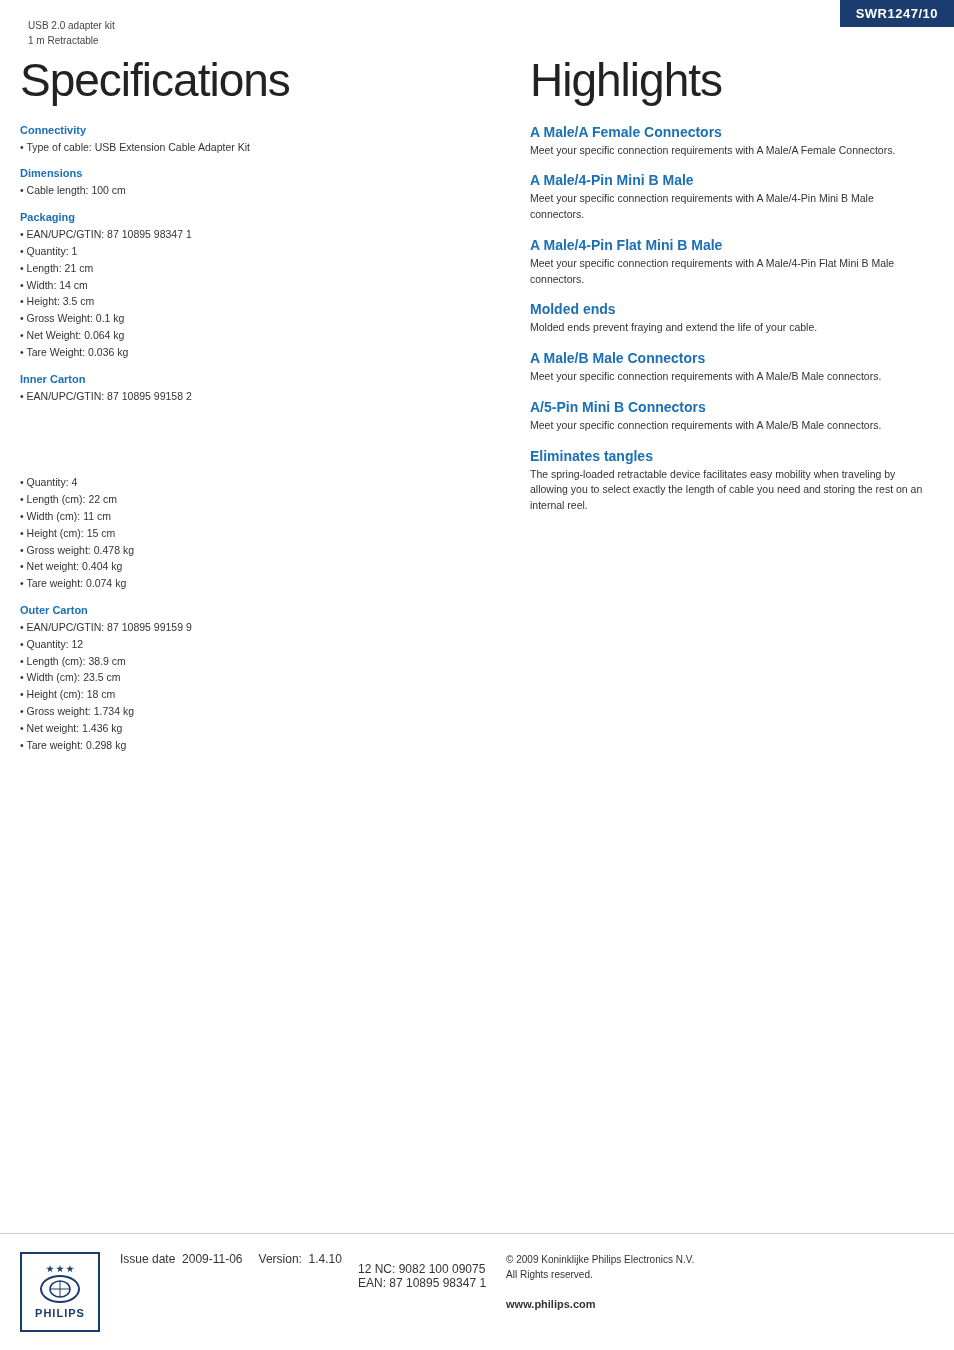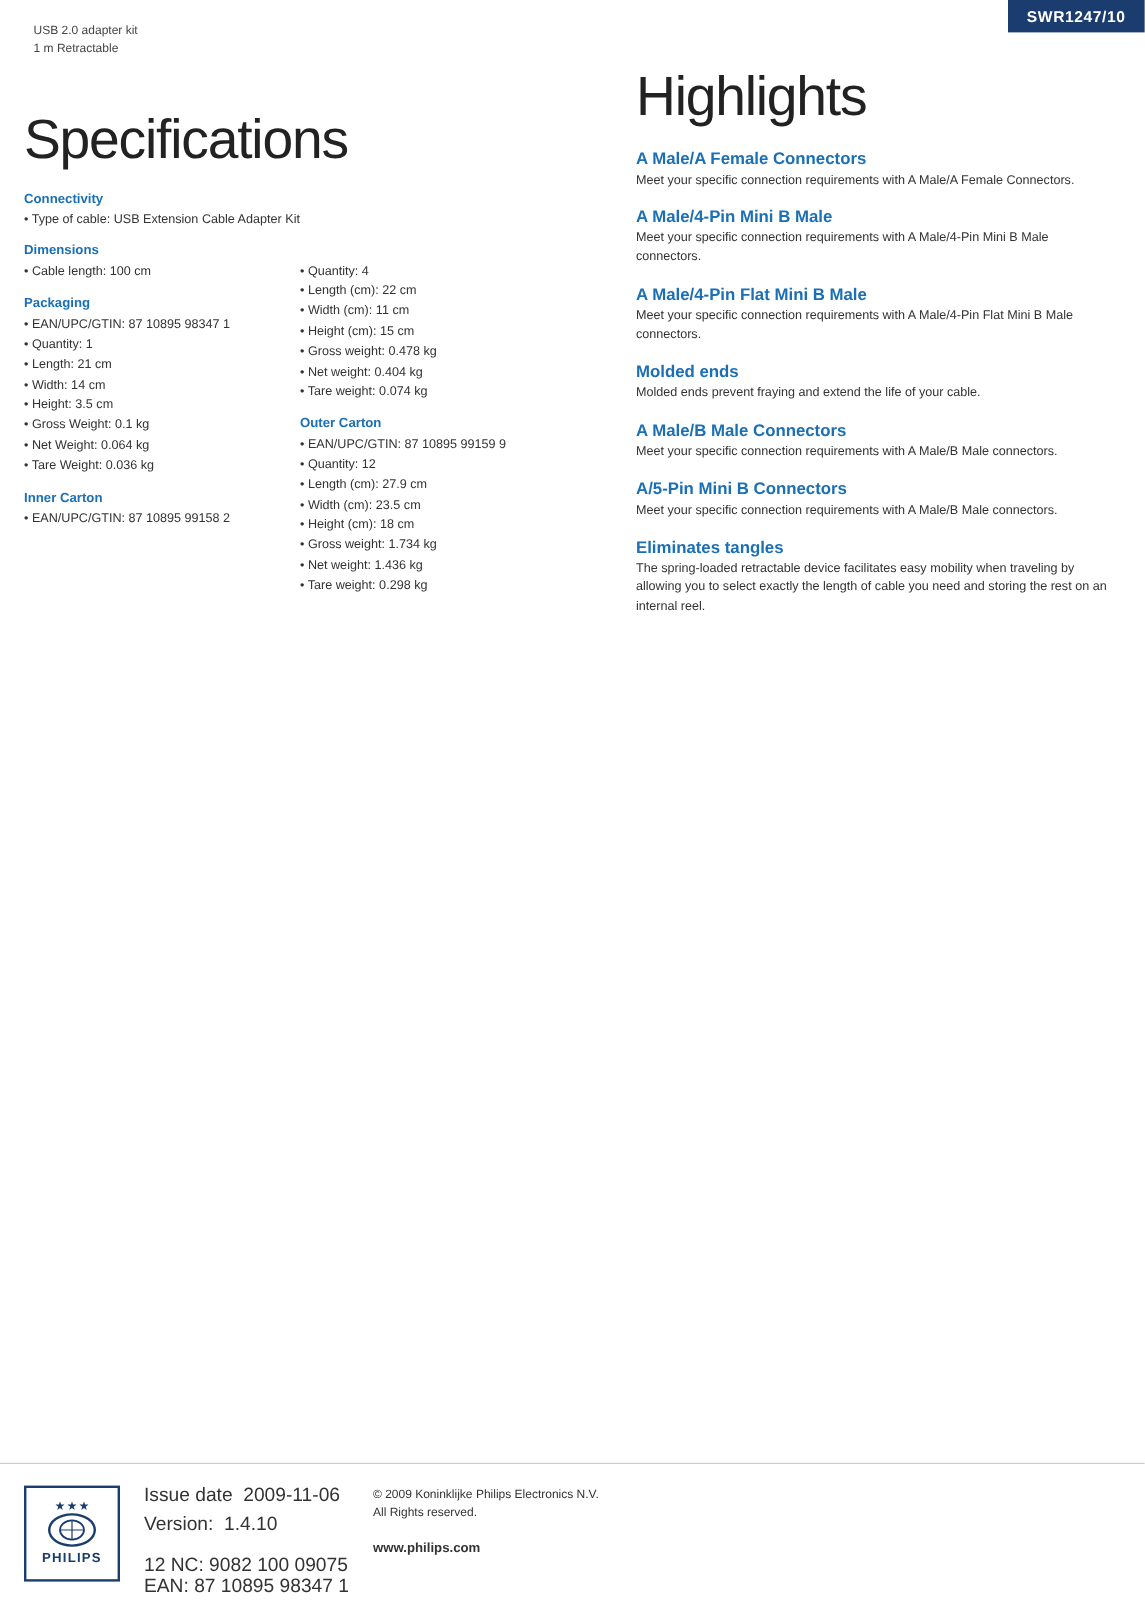--- a/index.html
+++ b/index.html
@@ -41,21 +41,20 @@
       display: flex;
       padding-top: 55px;
       padding-left: 20px;
       padding-right: 20px;
     }
 
     
     .left-col {
       width: 490px;
       padding-right: 20px;
-      margin-top: 36px;
     }
 
     
     .right-col {
       width: 420px;
       padding-left: 20px;
     }
 
     
     .section-title-large {
@@ -83,20 +82,21 @@
       line-height: 1.6;
     }
     .spec-item::before {
       content: "• ";
     }
 
     
     .specs-cols {
       display: flex;
       gap: 0;
+      flex-direction: column;
     }
     .specs-col-left {
       width: 230px;
     }
     .specs-col-right {
       width: 240px;
     }
 
     
     .highlight-item {
@@ -152,23 +152,22 @@
     }
     .philips-star {
       width: 8px;
       height: 8px;
       background: #1a3c6e;
       clip-path: polygon(50% 0%, 61% 35%, 98% 35%, 68% 57%, 79% 91%, 50% 70%, 21% 91%, 32% 57%, 2% 35%, 39% 35%);
     }
 
     .footer-info {
       display: flex;
-      flex-direction: column;
-      gap: 6px;
-      font-size: 16px;
+      gap: 16px;
+      font-size: 12px;
       color: #333;
       min-width: 160px;
     }
 
     .footer-legal {
       font-size: 10px;
       color: #333;
       line-height: 1.5;
       flex: 1;
     }
@@ -234,21 +233,21 @@
           <div class="spec-item">Height (cm): 15 cm</div>
           <div class="spec-item">Gross weight: 0.478 kg</div>
           <div class="spec-item">Net weight: 0.404 kg</div>
           <div class="spec-item">Tare weight: 0.074 kg</div>
         </div>
 
         <div class="spec-section">
           <div class="spec-section-title">Outer Carton</div>
           <div class="spec-item">EAN/UPC/GTIN: 87 10895 99159 9</div>
           <div class="spec-item">Quantity: 12</div>
-          <div class="spec-item">Length (cm): 27.9 cm</div>
+          <div class="spec-item">Length (cm): 38.9 cm</div>
           <div class="spec-item">Width (cm): 23.5 cm</div>
           <div class="spec-item">Height (cm): 18 cm</div>
           <div class="spec-item">Gross weight: 1.734 kg</div>
           <div class="spec-item">Net weight: 1.436 kg</div>
           <div class="spec-item">Tare weight: 0.298 kg</div>
         </div>
       </div>
     </div>
   </div>
 

